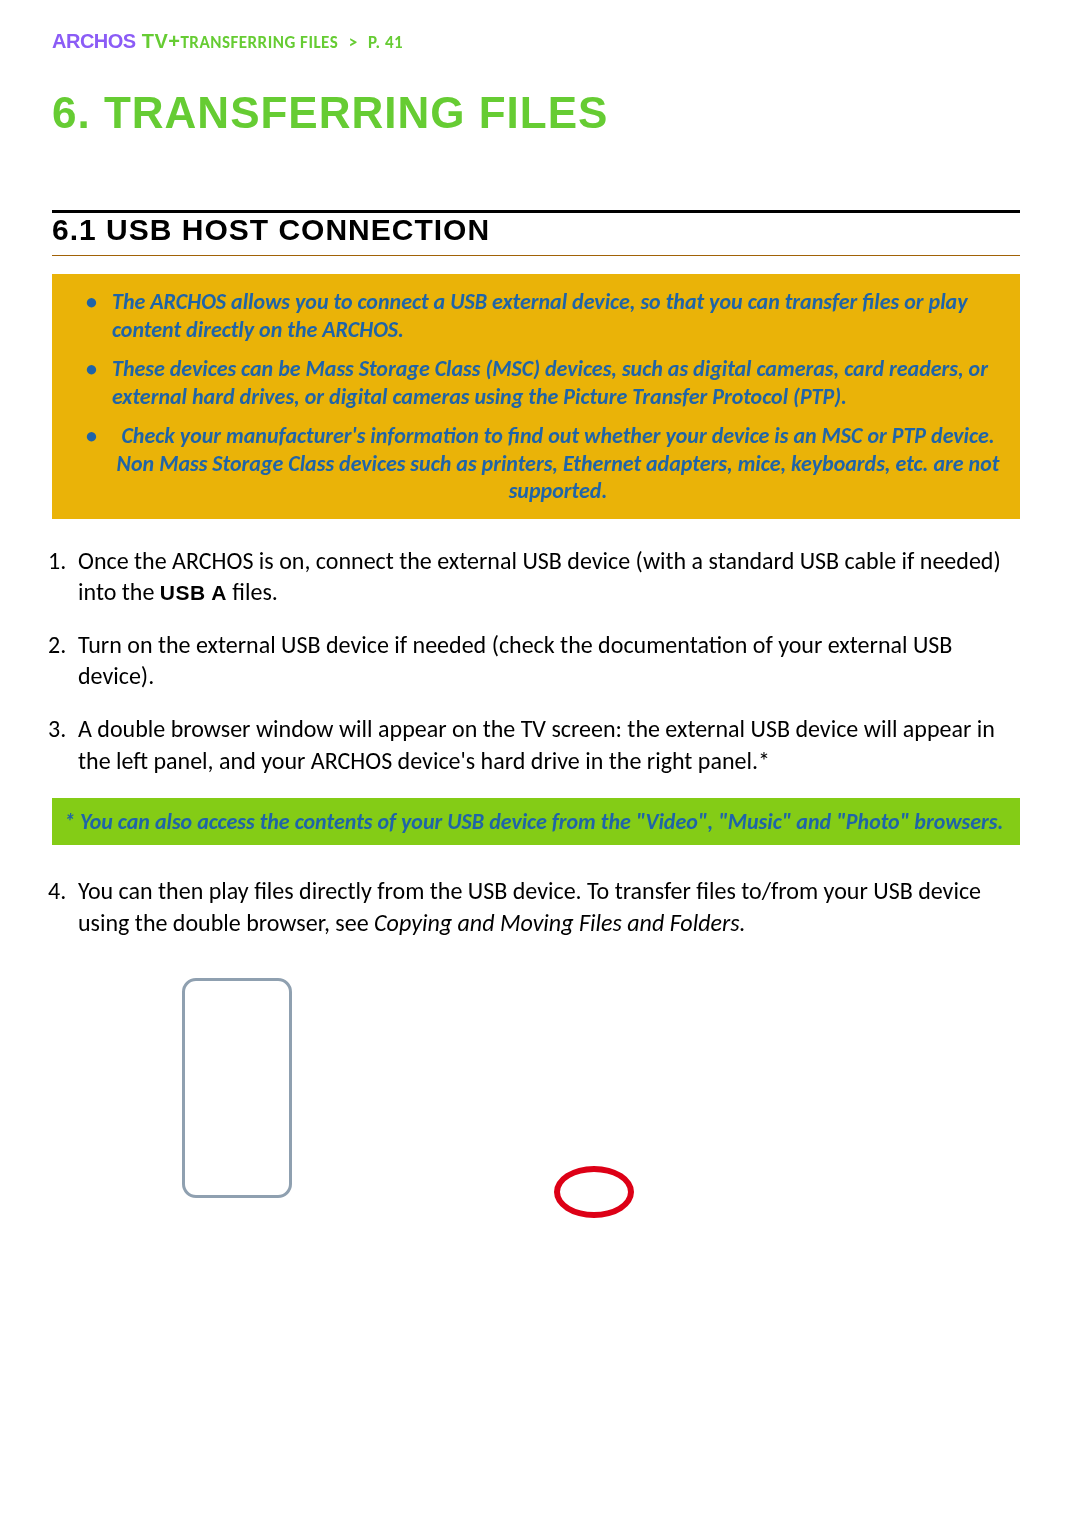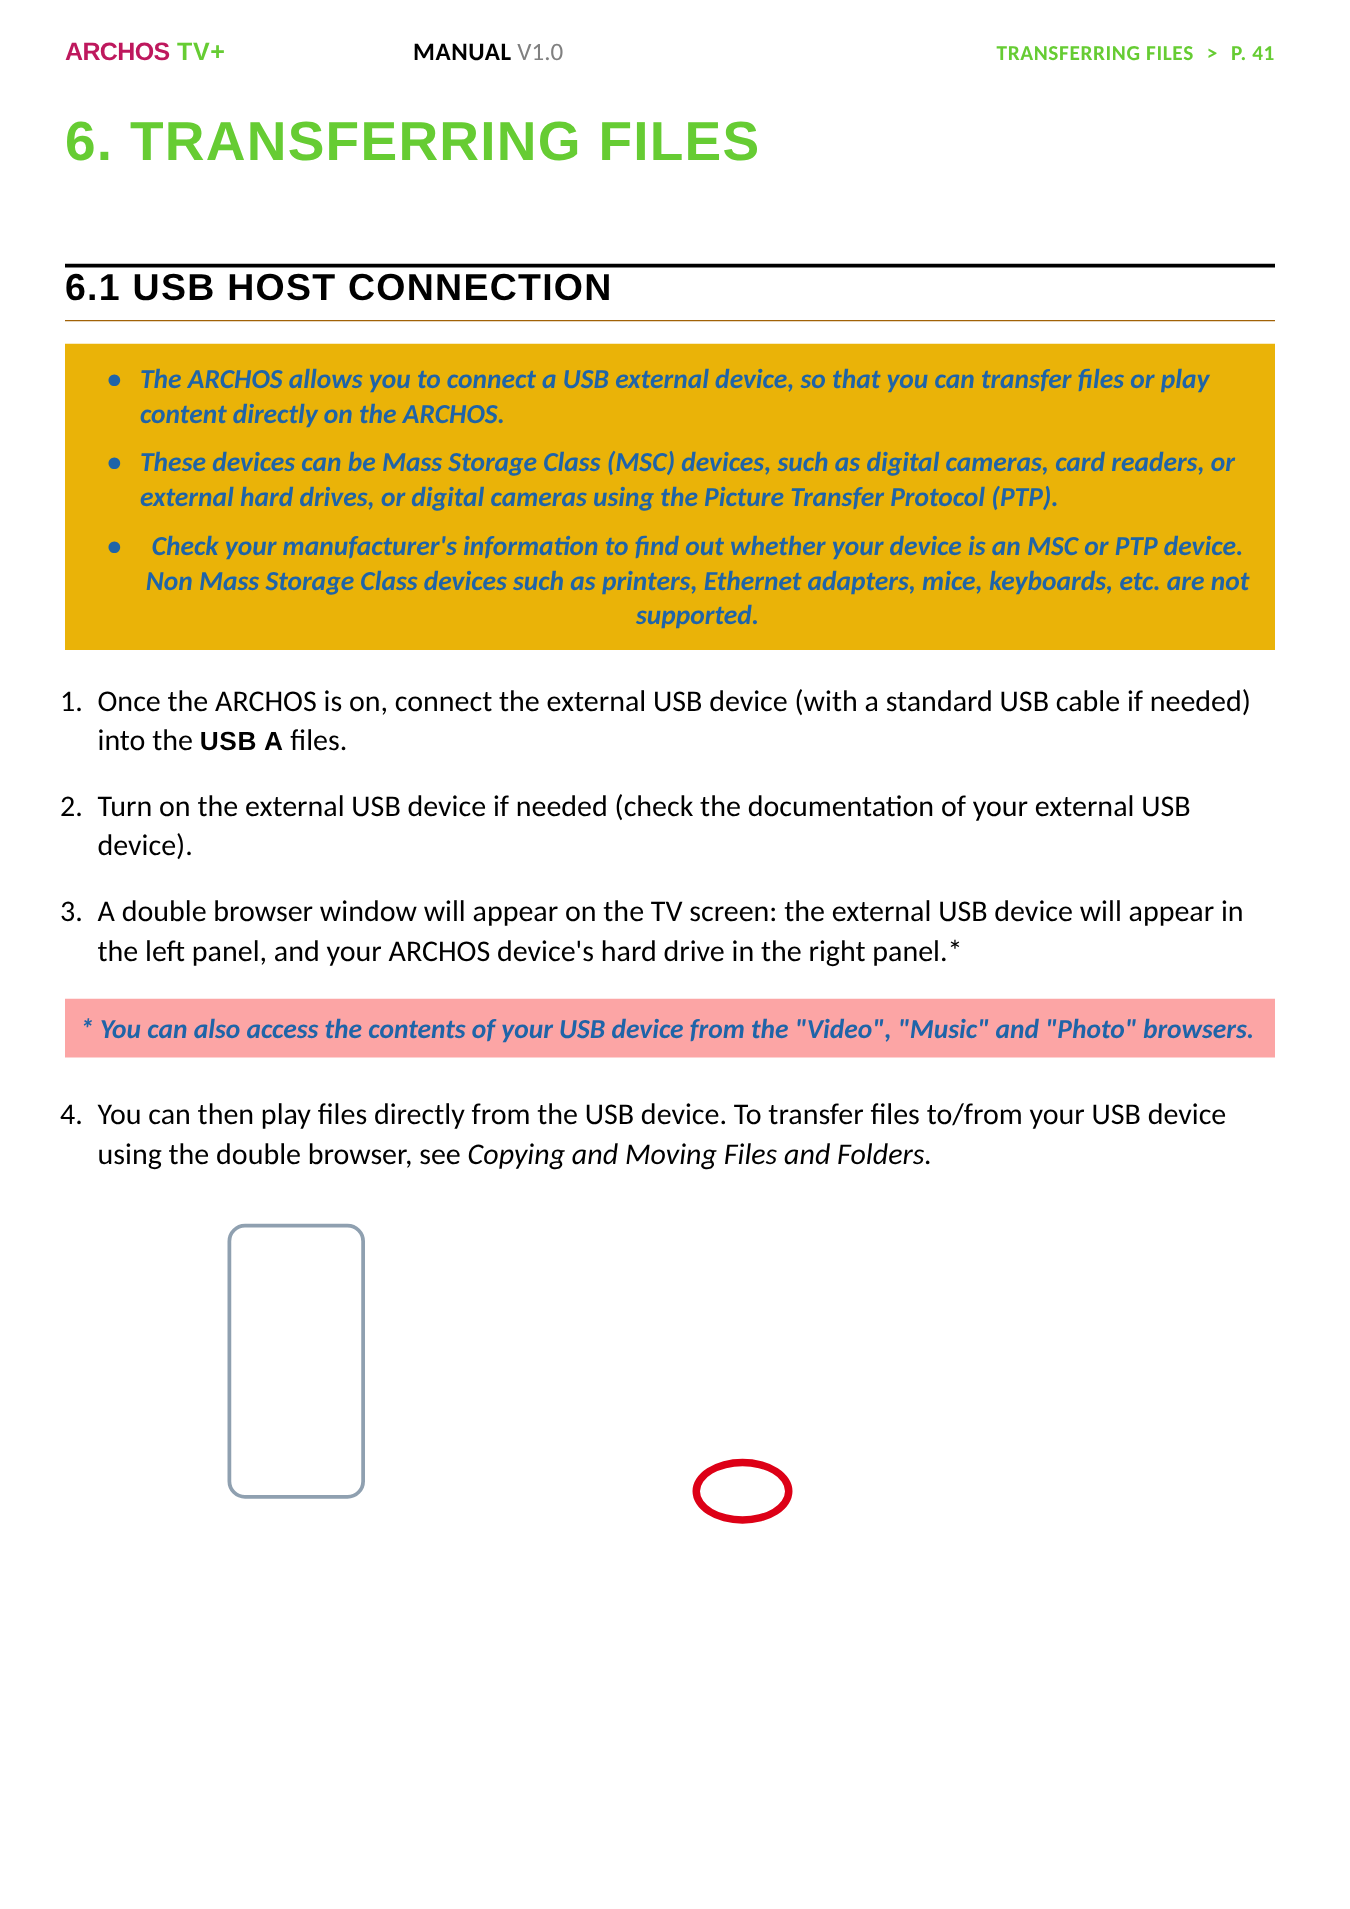--- a/index.html
+++ b/index.html
@@ -2,21 +2,21 @@
 <html><head>
 <meta charset="utf-8">
 <style>
   * { box-sizing: border-box; margin: 0; padding: 0; }
   html, body { width: 1080px; background: #fff; font-family: "Gill Sans", "Gill Sans MT", Calibri, sans-serif; color: #000; }
   .page { width: 1080px; padding: 30px 60px 60px 52px; position: relative; }
 
   
   .hdr { display: flex; align-items: baseline; width: 100%; font-size: 20px; border-bottom: 1px solid transparent; }
   .hdr .brand { display: flex; align-items: baseline; gap: 6px; font-weight: 900; letter-spacing: 0.5px; }
-  .hdr .brand .archos { color: #be185d; font-family: Arial Black, Arial, sans-serif; font-weight: 900; font-size: 20px; letter-spacing: -0.5px; }
+  .hdr .brand .archos { color: #8b5cf6; font-family: Arial Black, Arial, sans-serif; font-weight: 900; font-size: 20px; letter-spacing: -0.5px; }
   .hdr .brand .archos::before { content: ""; display: inline-block; width: 0; height: 0; border-left: 0; }
   .hdr .brand .tvplus { color: #66cc33; font-family: Arial Black, Arial, sans-serif; font-weight: 900; font-size: 20px; }
   .hdr .center { flex: 1; text-align: left; padding-left: 150px; font-size: 20px; }
   .hdr .center .manual-label { font-weight: 800; color: #000; letter-spacing: 0.5px; }
   .hdr .center .ver { color: #808080; font-weight: 400; }
   .hdr .right { text-align: right; font-weight: 800; color: #66cc33; font-size: 17px; letter-spacing: 0.5px; }
   .hdr .right .gt { color: #66cc33; margin: 0 6px; }
   .hdr .right .page-label { color: #66cc33; }
 
   
@@ -35,21 +35,21 @@
   .info-box li:last-child { margin-bottom: 0; text-align: center; }
   .info-box li::before { content: "•"; position: absolute; left: 0; top: 0; color: #1f64a8; font-style: normal; font-size: 22px; }
 
   
   .steps { margin-top: 26px; counter-reset: step; font-size: 24px; line-height: 1.3; }
   .steps li { list-style: none; position: relative; padding-left: 26px; margin-bottom: 22px; }
   .steps li::before { counter-increment: step; content: counter(step) "."; position: absolute; left: -4px; top: 0; }
   .usb-a { font-family: Arial Black, Arial, sans-serif; font-weight: 700; letter-spacing: 0.5px; font-size: 21px; }
 
   
-  .note-box { margin-top: 6px; background: #fca5a5; padding: 10px 12px; color: #1f64a8; font-style: italic; font-weight: 700; font-size: 22px; line-height: 1.25; }
+  .note-box { margin-top: 6px; background: #84cc16; padding: 10px 12px; color: #1f64a8; font-style: italic; font-weight: 700; font-size: 22px; line-height: 1.25; }
 
   
   .steps2 { margin-top: 30px; font-size: 24px; line-height: 1.3; }
   .steps2 li { list-style: none; position: relative; padding-left: 26px; margin-bottom: 22px; }
   .steps2 li::before { content: "4."; position: absolute; left: -4px; top: 0; }
   .italic-ref { font-style: italic; }
 
   
   .diagram { position: relative; width: 100%; height: 260px; margin-top: 40px; }
   .phone { position: absolute; left: 130px; top: 0; width: 110px; height: 220px; border: 3px solid #8fa0b0; border-radius: 14px; background: #fff; }
@@ -58,24 +58,20 @@
 </style>
 </head>
 <body>
 
 <div class="page">
 
   <div class="hdr">
     <div class="brand">
       <span class="archos">ARCHOS</span>
       <span class="tvplus">TV+</span>
-    </div>
-    <div class="center">
-      <span class="manual-label">MANUAL</span>
-      <span class="ver">V1.0</span>
     </div>
     <div class="right">
       <span>TRANSFERRING FILES</span>
       <span class="gt">&gt;</span>
       <span class="page-label">P. 41</span>
     </div>
   </div>
 
   <h1 class="chapter-title">
     <span class="num">6.</span>

